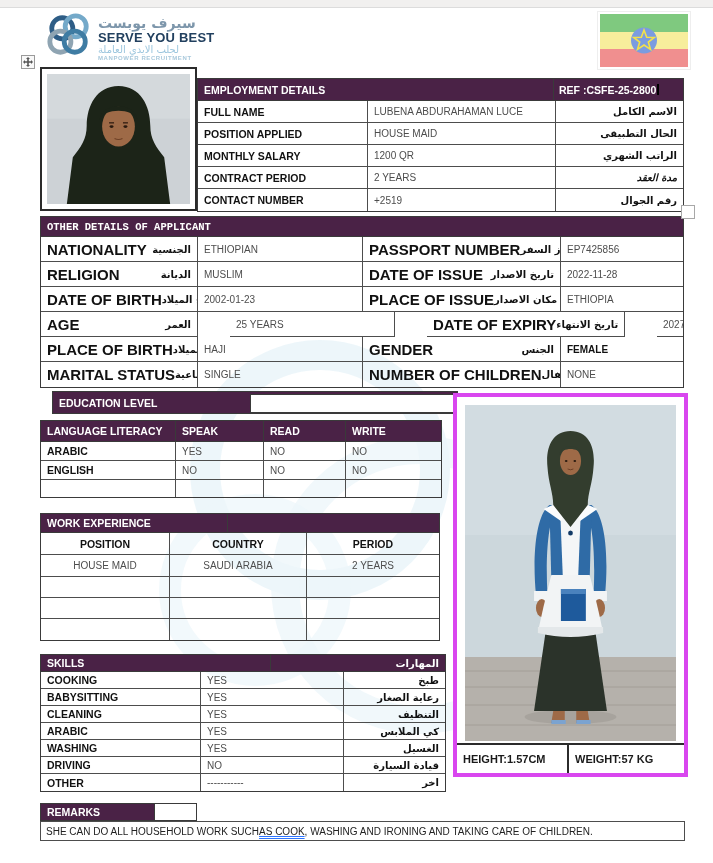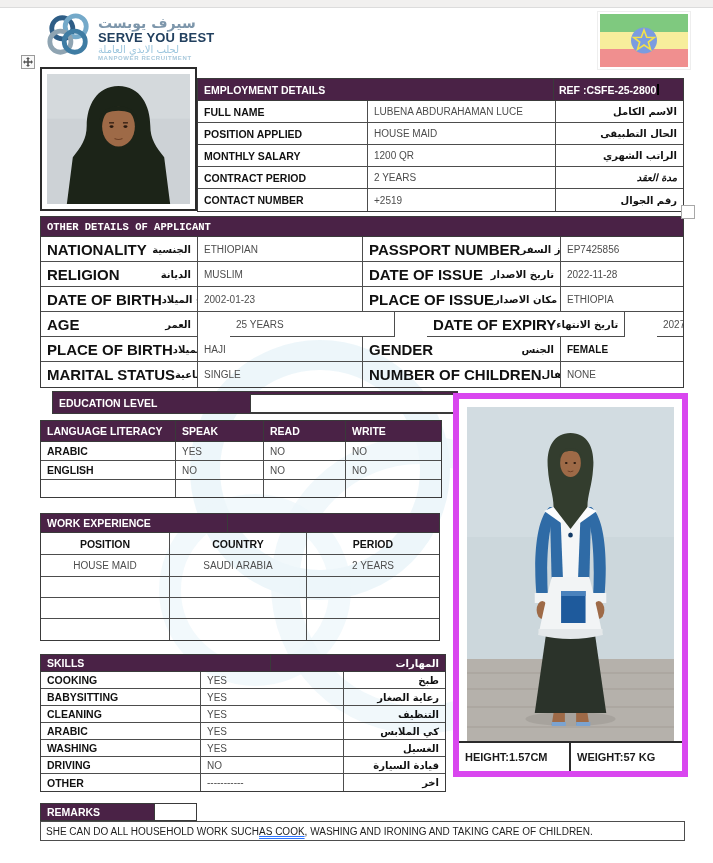--- a/index.html
+++ b/index.html
@@ -19,21 +19,21 @@
   .logo-ar2{font-family:"DejaVu Sans",sans-serif;direction:rtl;text-align:left;font-size:10px;color:#9cc6de;}
   .logo-en2{font-size:6px;font-weight:bold;color:#a9c9dc;letter-spacing:.6px;}
   
   .flag{left:598px;top:12px;width:92px;height:57px;background:#fff;padding:2px;box-shadow:0 0 0 1px #eee;z-index:1;}
   
   .move-handle{left:21px;top:55px;width:14px;height:14px;background:#f8f8f8;border:1px solid #9a9a9a;display:flex;align-items:center;justify-content:center;z-index:3;}
   .resize-square{left:681px;top:205px;width:14px;height:14px;background:#ffffff;border:1px solid #a8a8a8;z-index:6;}
   
   .photo-frame{left:40px;top:67px;width:157px;height:144px;border:2px solid #2b2b2b;background:#fff;padding:5px;z-index:1;}
   .photo-frame svg{width:100%;height:100%;display:block;}
-  .right-panel{left:453px;top:393px;width:235px;height:384px;border:6px solid #d946ef;background:#fff;z-index:1;}
+  .right-panel{left:453px;top:393px;width:235px;height:384px;border:4px solid #d946ef;background:#fff;z-index:1;}
   .rp-photo{position:absolute;left:0;top:0;right:0;height:352px;padding:8px;box-sizing:border-box;}
   .rp-photo svg{width:100%;height:100%;display:block;}
   .hw-row{position:absolute;left:0;bottom:0;right:0;height:28px;border-top:2px solid #2b2b2b;display:flex;}
   .hw-cell{display:flex;align-items:center;padding-left:6px;font-weight:bold;font-size:11px;color:#1a1a1a;box-sizing:border-box;}
   
   .tbl{border:1.5px solid #3a3a3a;background:transparent;z-index:1;}
   .row{display:flex;}
   .c{border-right:1px solid #4d4d4d;border-bottom:1px solid #4d4d4d;display:flex;align-items:center;box-sizing:border-box;overflow:hidden;white-space:nowrap;}
   .row .c:last-child{border-right:none;}
   .tbl .lastrow .c{border-bottom:none;}

